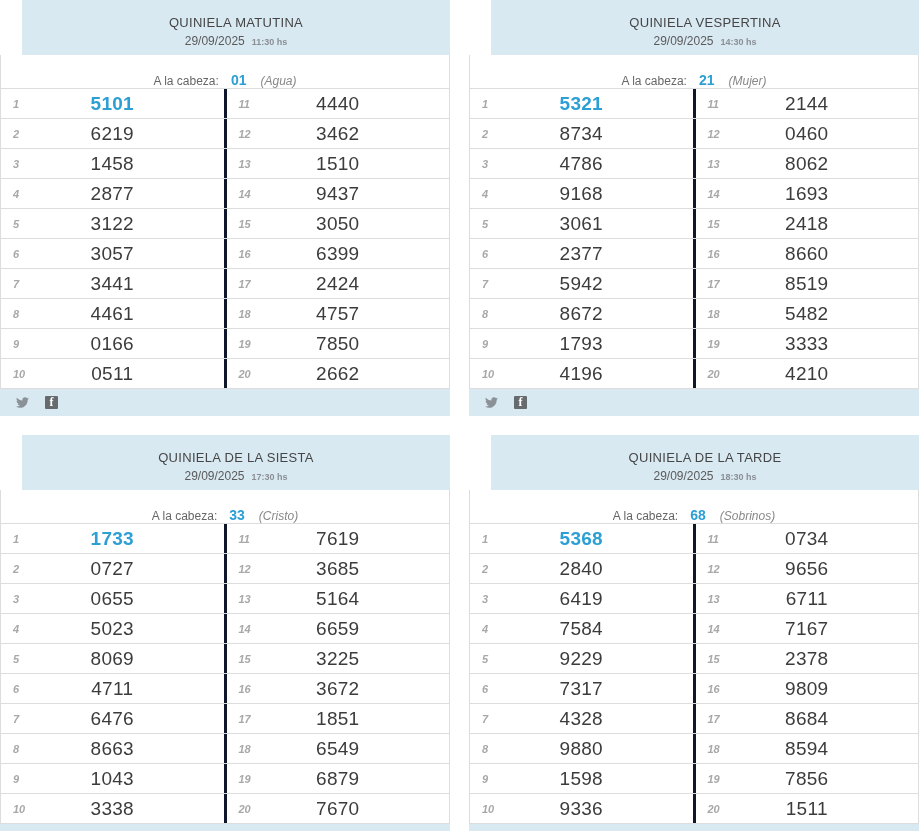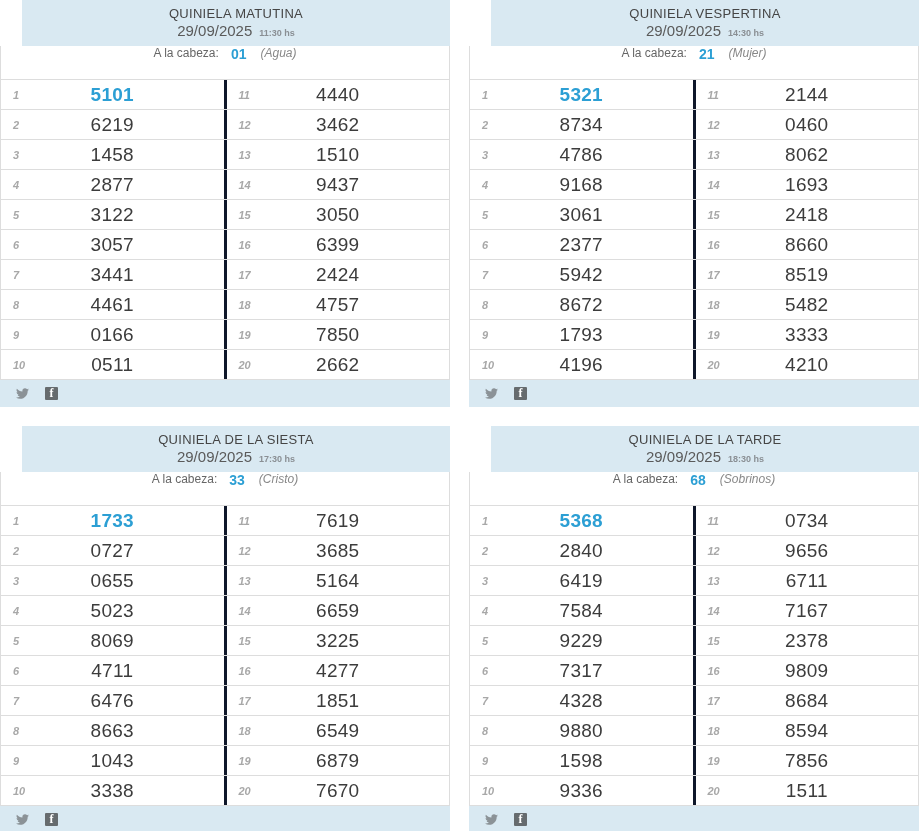--- a/index.html
+++ b/index.html
@@ -11,40 +11,40 @@
   .panels-grid{
     display:grid;
     grid-template-columns:450px 450px;
     column-gap:19px;
     row-gap:19px;
   }
   .panel{background:#ffffff;}
   .panel-header{
     background:#d9e9f2;
     text-align:center;
-    padding:7px 0 7px 0;
+    padding:16px 0 7px 0;
     margin-left:22px;
   }
   .panel-title{
     font-size:13px;
     color:#454545;
     letter-spacing:.3px;
     line-height:14px;
   }
   .panel-dateline{
     margin-top:4px;
     line-height:12px;
   }
-  .panel-date{font-size:15px;color:#5a5a5a;}
+  .panel-date{font-size:12px;color:#5a5a5a;}
   .panel-time{
     font-size:9px;color:#8a8f94;font-weight:bold;margin-left:7px;
   }
   .cabeza-row{
     height:33px;
-    display:flex;align-items:flex-start;justify-content:center;
+    display:flex;align-items:flex-end;justify-content:center;
     border-left:1px solid #dddddd;
     border-right:1px solid #dddddd;
     border-bottom:1px solid #dddddd;
     font-size:12px;color:#666666;
   }
   .cabeza-number{
     font-size:14px;font-weight:bold;color:#2c9fd4;margin:0 12px;
   }
   .cabeza-name{
     font-style:italic;color:#888888;font-size:12px;margin-left:2px;
@@ -403,21 +403,21 @@
             <span class="val">3225</span>
           </div>
         </div>
         <div class="table-row">
           <div class="cell">
             <span class="pos">6</span>
             <span class="val">4711</span>
           </div>
           <div class="cell right">
             <span class="pos">16</span>
-            <span class="val">4277</span>
+            <span class="val">3672</span>
           </div>
         </div>
         <div class="table-row">
           <div class="cell">
             <span class="pos">7</span>
             <span class="val">6476</span>
           </div>
           <div class="cell right">
             <span class="pos">17</span>
             <span class="val">1851</span>

